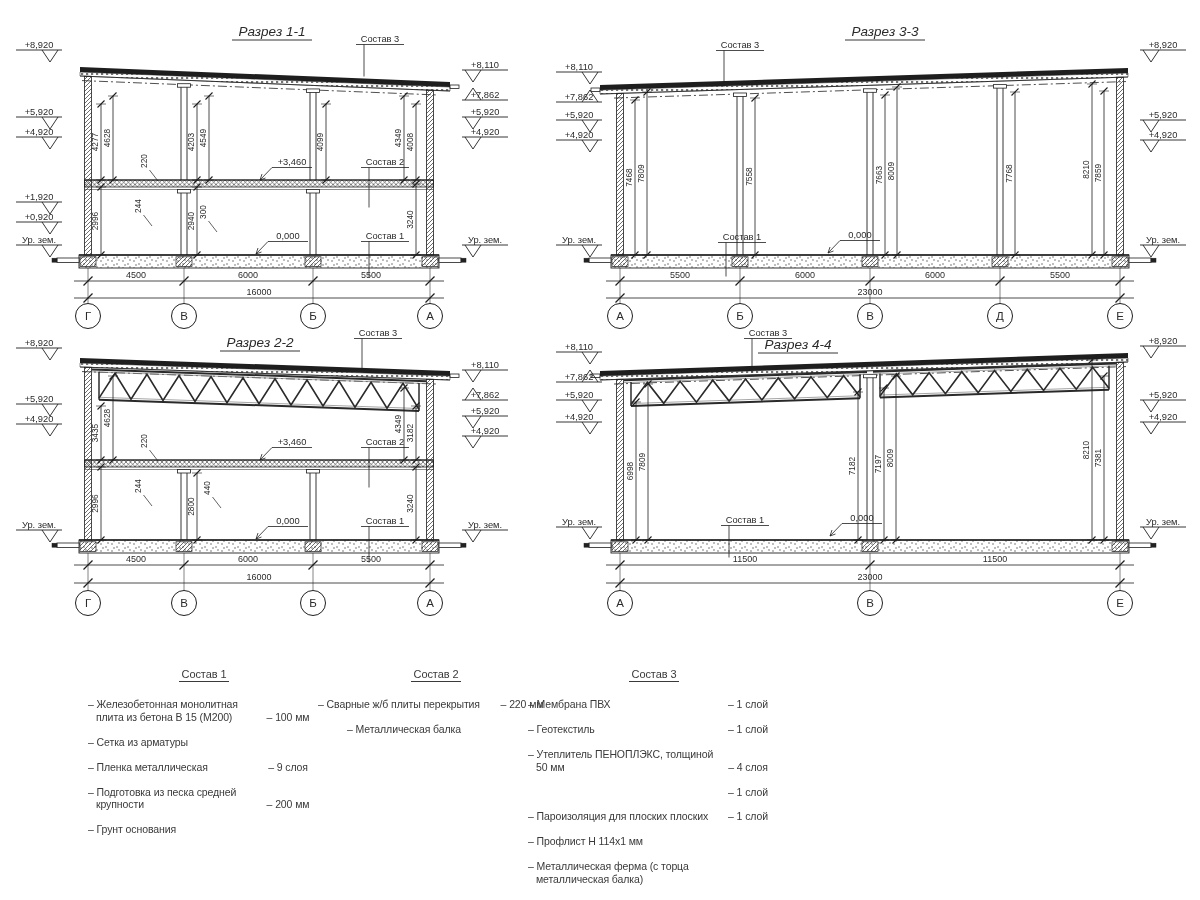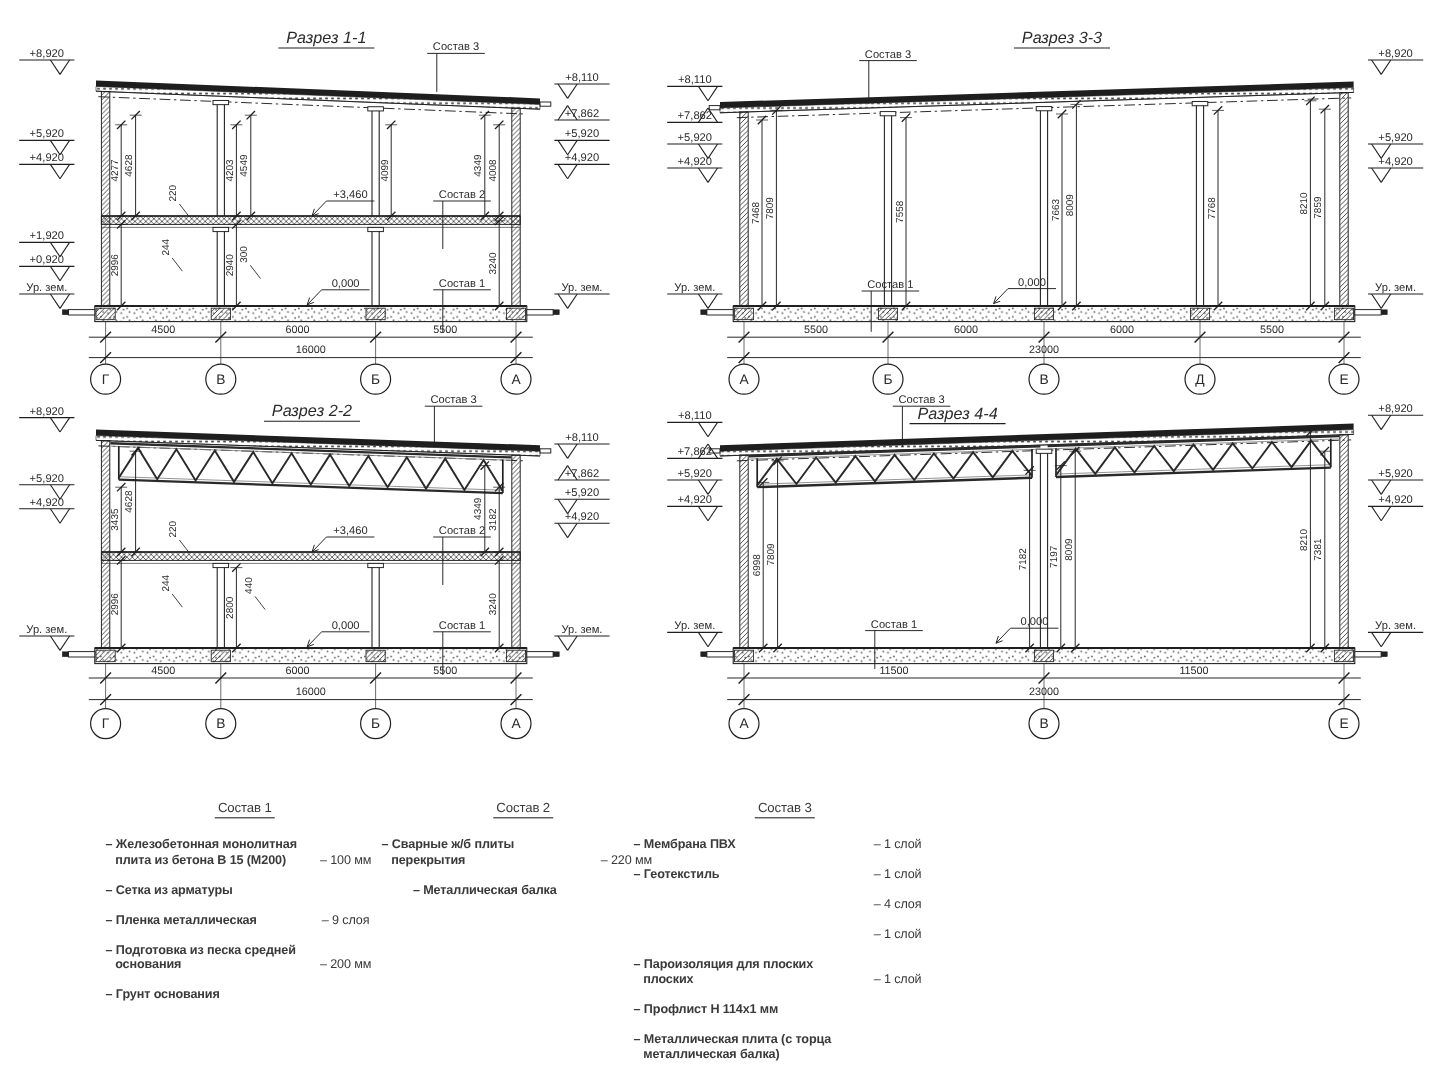--- a/index.html
+++ b/index.html
@@ -5,21 +5,21 @@
   html,body{margin:0;padding:0;background:#fff;}
   .sheet{position:relative;width:1200px;height:900px;background:#ffffff;overflow:hidden;
          font-family:"Liberation Sans",sans-serif;color:#2b2b2b;}
   .section-svg{position:absolute;}
   svg text{font-family:"Liberation Sans",sans-serif;fill:#2b2b2b;}
   .legend{position:absolute;left:0;top:668px;width:1200px;height:230px;}
   .legend-col{position:absolute;top:0;font-size:10.5px;line-height:1.22;color:#3a3a3a;letter-spacing:-0.1px;}
   .legend-header{text-align:center;font-size:11px;margin-bottom:17px;}
   .legend-header span{border-bottom:1px solid #3a3a3a;padding:0 3px 1px 3px;}
   .legend-item{display:flex;margin-bottom:12px;align-items:flex-end;}
-  .li-text{text-indent:-8px;padding-left:8px;font-weight:bold;}
+  .li-text{text-indent:-8px;padding-left:8px;}
   .li-val{margin-left:auto;width:64px;text-align:center;white-space:nowrap;flex:none;}
 </style>
 </head>
 <body>
 
 <div class="sheet">
   <div id="sections">
       <svg class="section-svg" width="540" height="340" viewBox="0 0 540 340" style="left:0px;top:0px;">
         <defs>
           <pattern id="hatch0" width="4" height="4" patternUnits="userSpaceOnUse">
@@ -751,21 +751,21 @@
         </div>
         <div class="legend-item">
           <div class="li-text" style="width: 160px;">– Сетка из арматуры</div>
           <div class="li-val"></div>
         </div>
         <div class="legend-item">
           <div class="li-text" style="width: 160px;">– Пленка металлическая</div>
           <div class="li-val">–  9 слоя</div>
         </div>
         <div class="legend-item">
-          <div class="li-text" style="width: 160px;">– Подготовка из песка средней основания</div>
+          <div class="li-text" style="width: 160px;">– Подготовка из песка средней крупности</div>
           <div class="li-val">– 200 мм</div>
         </div>
         <div class="legend-item">
           <div class="li-text" style="width: 160px;">– Грунт основания</div>
           <div class="li-val"></div>
         </div>
       </div>
       <div class="legend-col" style="left: 318px; width: 236px;">
         <div class="legend-header"><span>Состав 2</span></div>
         <div class="legend-item">
@@ -781,32 +781,33 @@
         <div class="legend-header"><span>Состав 3</span></div>
         <div class="legend-item">
           <div class="li-text" style="width: 180px;">– Мембрана ПВХ</div>
           <div class="li-val">– 1 слой</div>
         </div>
         <div class="legend-item">
           <div class="li-text" style="width: 180px;">– Геотекстиль</div>
           <div class="li-val">– 1 слой</div>
         </div>
         <div class="legend-item">
+          <div class="li-text" style="width: 180px;">– Утеплитель ПЕНОПЛЭКС, толщиной 50 мм</div>
           <div class="li-val">– 4 слоя</div>
         </div>
         <div class="legend-item">
           <div class="li-val">– 1 слой</div>
         </div>
         <div class="legend-item">
           <div class="li-text" style="width: 180px;">– Пароизоляция для плоских плоских</div>
           <div class="li-val">– 1 слой</div>
         </div>
         <div class="legend-item">
           <div class="li-text" style="width: 180px;">– Профлист Н 114х1 мм</div>
           <div class="li-val"></div>
         </div>
         <div class="legend-item">
-          <div class="li-text" style="width: 180px;">– Металлическая плита (с торца металлическая балка)</div>
+          <div class="li-text" style="width: 180px;">– Металлическая ферма (с торца металлическая балка)</div>
           <div class="li-val"></div>
         </div>
       </div>
     </div>
 </div>
 
 </body></html>

